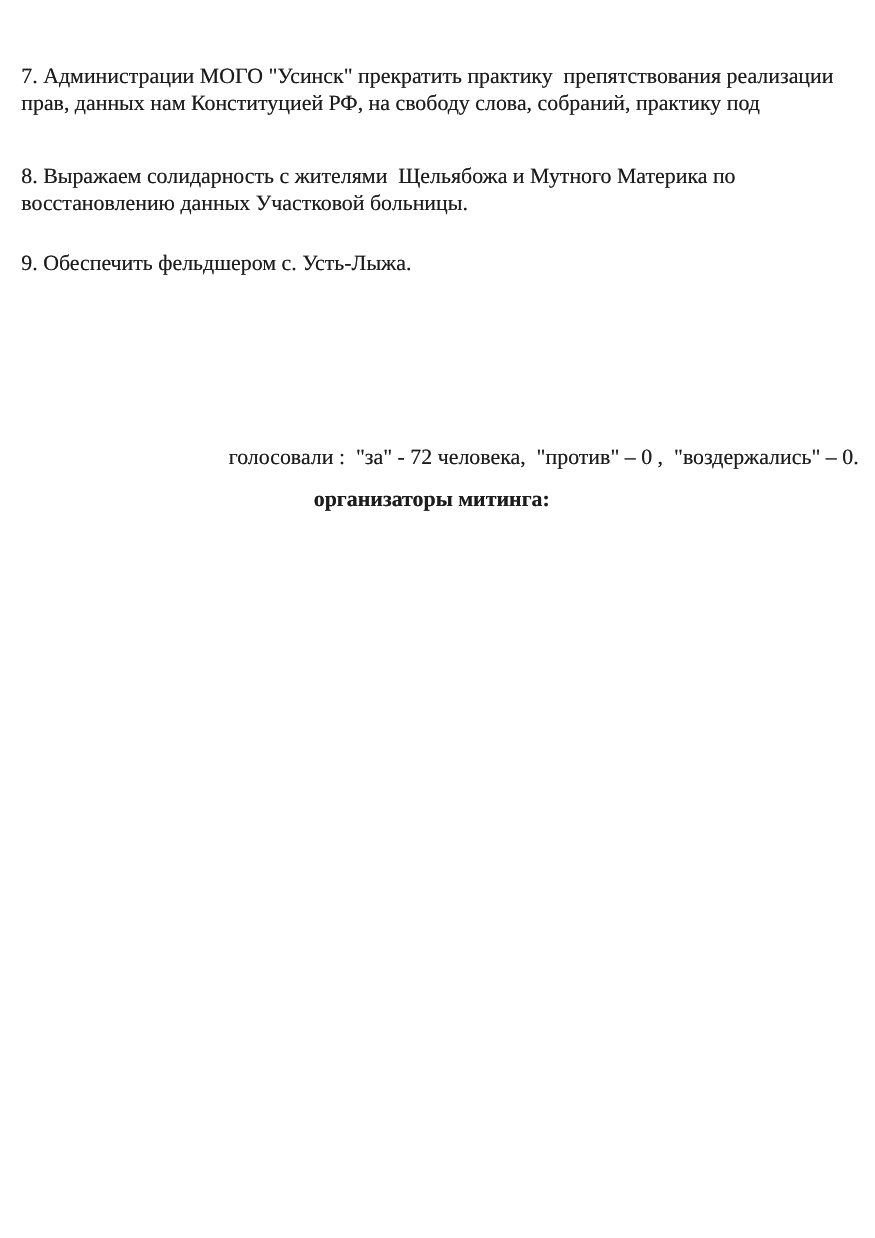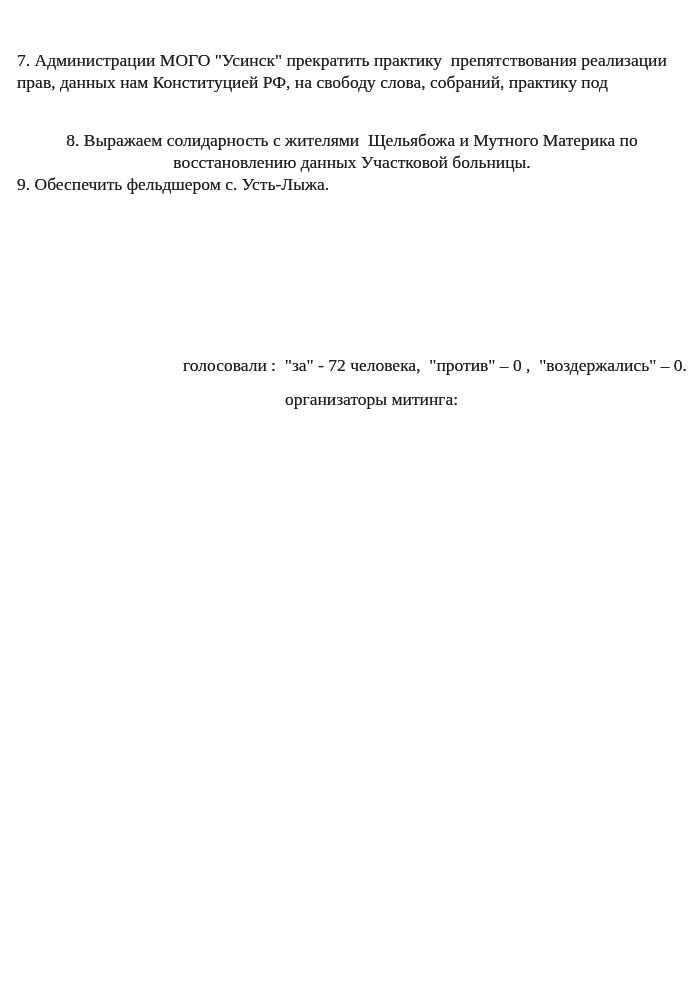--- a/index.html
+++ b/index.html
@@ -22,34 +22,35 @@
   }
   .para {
     position: absolute;
     left: 17px;
     width: 670px;
   }
   .line {
     white-space: pre;
   }
   .p7  { top: 50px; }
-  .p8  { top: 130px; text-align: center; }
-  .p9  { top: 174px; }
+  .p8  { top: 130px; }
+  .p9  { top: 200px; }
   .p10 { top: 225px; }
   .vote-line {
     position: absolute;
     top: 355px;
     left: 183px;
     white-space: pre;
   }
   .org-line {
     position: absolute;
     top: 389px;
-    left: 285px;
+    left: 251px;
     white-space: pre;
+    font-weight: bold;
   }
 </style>
 </head>
 <body>
 
 <div class="page">
 
   <div class="para p7">
     <div class="line">7. Администрации МОГО "Усинск" прекратить практику  препятствования реализации</div>
     <div class="line">прав, данных нам Конституцией РФ, на свободу слова, собраний, практику под</div>

